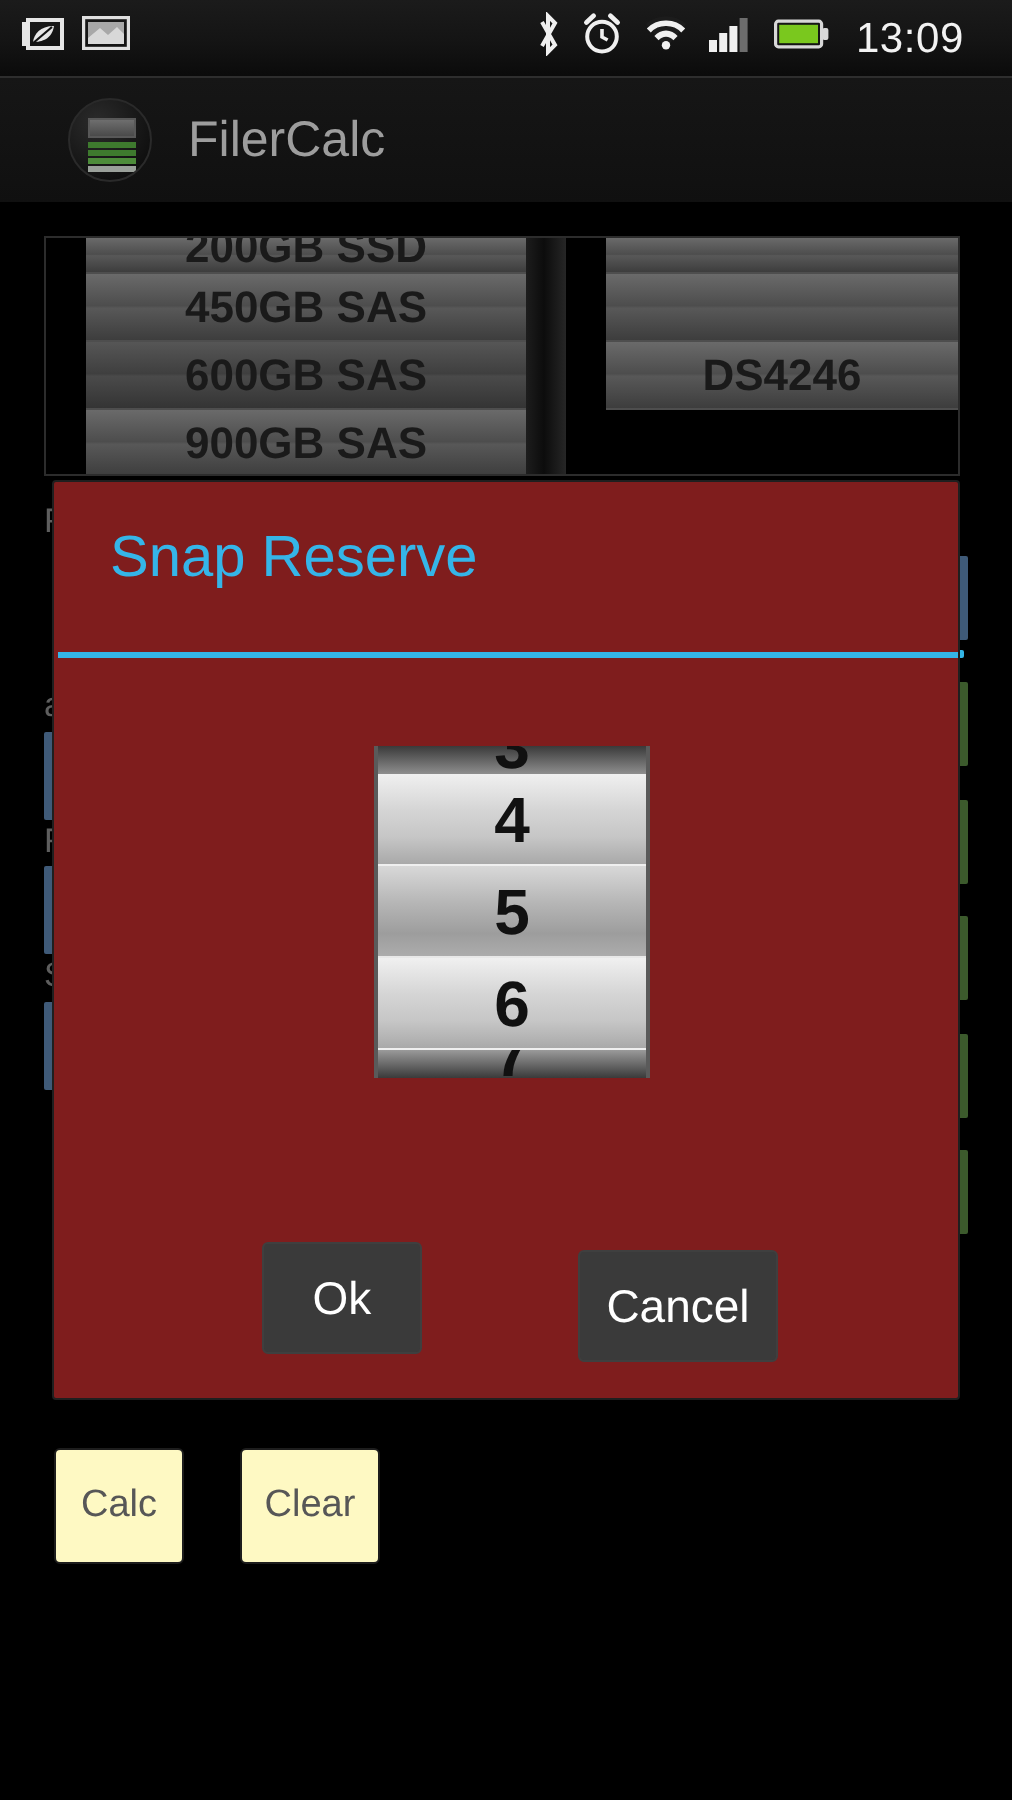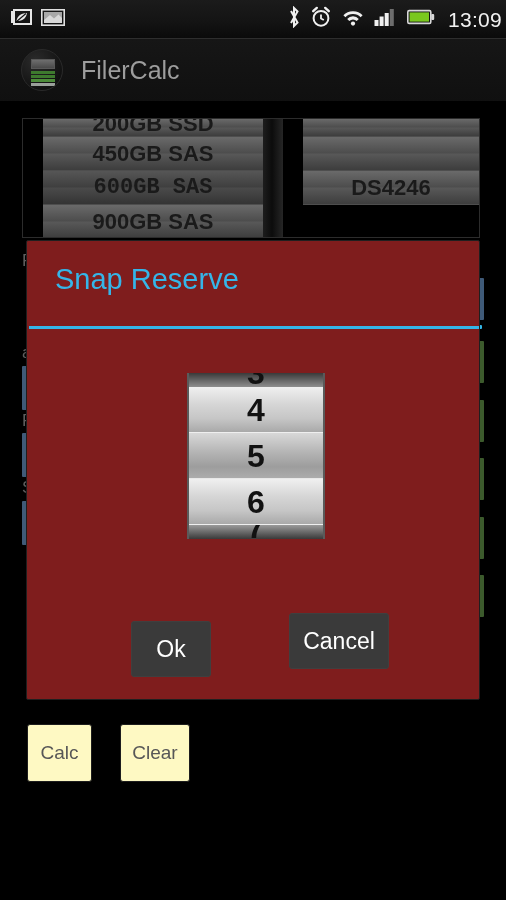--- a/index.html
+++ b/index.html
@@ -21,21 +21,21 @@
   }
 
   
   #status-bar {
     position: absolute;
     left: 0; top: 0;
     width: 506px; height: 38px;
     background: linear-gradient(to bottom, #1b1b1b 0%, #141414 55%, #0b0b0b 100%);
     display: flex;
     align-items: center;
-    padding: 0 4px 0 10px;
+    padding: 0 24px 0 10px;
     text-align: center;
   }
   #status-left { display: flex; align-items: center; gap: 9px; }
   #status-right { margin-left: auto; display: flex; align-items: center; gap: 9px; }
   .sb-icon { display: block; }
   #status-clock {
     color: #f2f2f2;
     font-size: 21px;
     letter-spacing: 0.3px;
     margin-left: 4px;
@@ -49,21 +49,21 @@
   }
 
   
   #action-bar {
     position: absolute;
     left: 0; top: 39px;
     width: 506px; height: 62px;
     background: linear-gradient(to bottom, #161616 0%, #101010 100%);
     display: flex;
     align-items: center;
-    padding-left: 21px;
+    padding-left: 34px;
   }
   #app-icon {
     width: 42px; height: 42px;
     border-radius: 50%;
     background: radial-gradient(circle at 34% 28%, #2b2b2b 0%, #161616 58%, #070707 100%);
     border: 1px solid #2a2a2a;
     position: relative;
     overflow: hidden;
     flex: none;
   }
@@ -128,21 +128,21 @@
     line-height: 34px;
     text-align: center;
     font-size: 22px;
     font-weight: bold;
     color: #1a1a1a;
     border-bottom: 1px solid #4e4e4e;
     overflow: hidden;
     white-space: nowrap;
   }
   .tbl-row.r-a { background: linear-gradient(to bottom, #6a6a6a 0%, #4d4d4d 48%, #585858 52%, #3d3d3d 100%); }
-  .tbl-row.r-b { background: linear-gradient(to bottom, #565656 0%, #3f3f3f 48%, #4a4a4a 52%, #343434 100%); font-family: Liberation Mono, monospace; }
+  .tbl-row.r-b { background: linear-gradient(to bottom, #565656 0%, #3f3f3f 48%, #4a4a4a 52%, #343434 100%); }
   .tbl-row.clipped { height: 18px; line-height: 9px; }
 
   
   .bg-label {
     position: absolute;
     font-size: 17px;
     color: #5e5e5e;
     white-space: nowrap;
   }
   .bg-bar {
@@ -242,21 +242,21 @@
     border: 1px solid #3f3f3f;
     border-radius: 3px;
     color: #ffffff;
     font-size: 23px;
     display: flex;
     align-items: center;
     justify-content: center;
     cursor: pointer;
   }
   #ok-button     { left: 104px; top: 380px; width: 80px; height: 56px; }
-  #cancel-button { left: 262px; top: 372px; width: 100px; height: 56px; text-align: right; }
+  #cancel-button { left: 262px; top: 384px; width: 100px; height: 56px; text-align: right; }
 </style>
 </head>
 <body>
 
 <div id="screen">
 
   <div id="status-bar">
     <div id="status-left">
       <span class="sb-icon">
         <svg width="22" height="16" viewBox="0 0 22 16">

